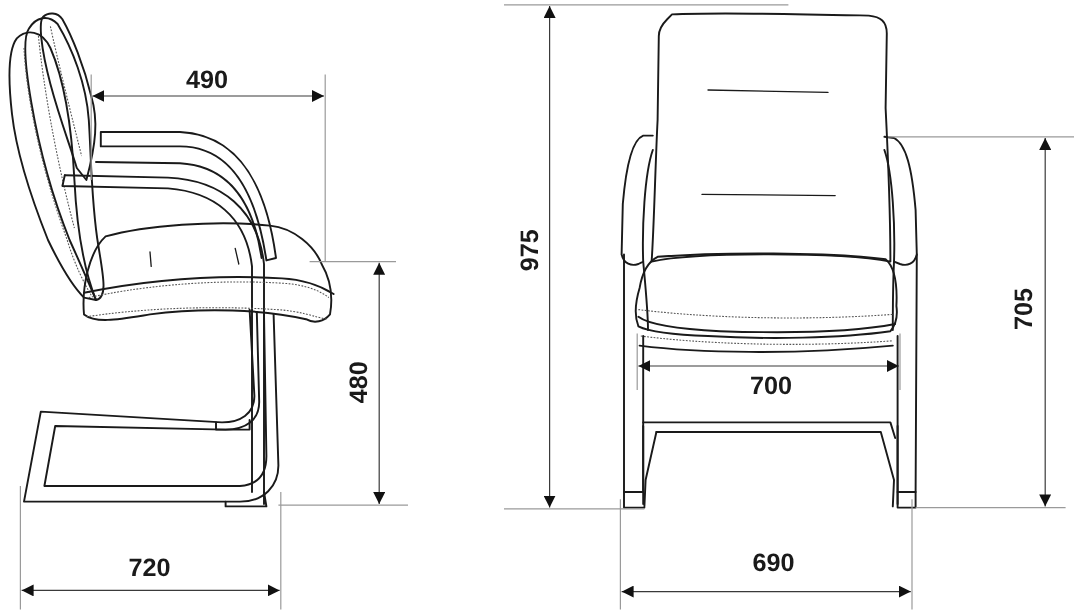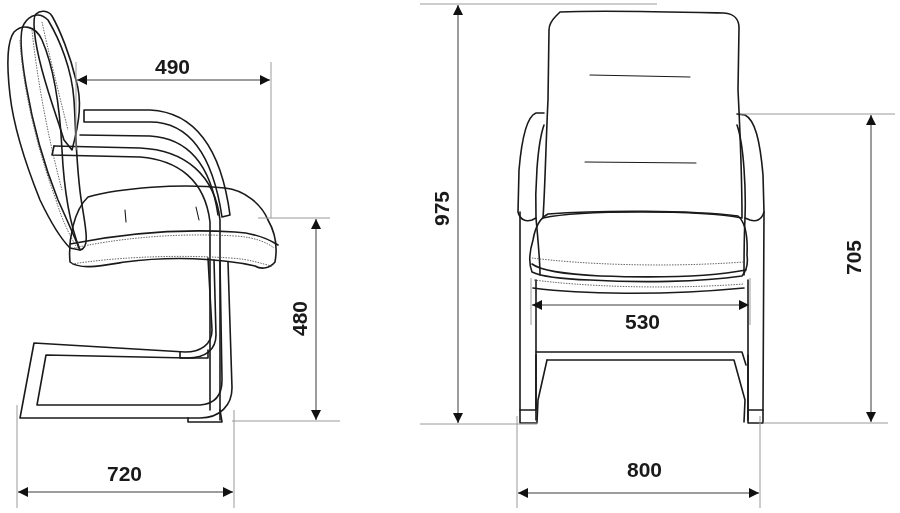--- a/index.html
+++ b/index.html
@@ -137,15 +137,15 @@
     </g>
   </g>
 </svg>
 
 <div class="lbl" style="left:155px;top:56px;">490</div>
 <div class="lbl rot" style="left:282px;top:308px;">480</div>
 <div class="lbl" style="left:107px;top:463px;">720</div>
 
 <div class="lbl rot" style="left:424px;top:198px;">975</div>
 <div class="lbl rot" style="left:836px;top:247px;">705</div>
-<div class="lbl" style="left:625px;top:311px;">530</div>
-<div class="lbl" style="left:627px;top:459px;">800</div>
+<div class="lbl" style="left:625px;top:311px;">700</div>
+<div class="lbl" style="left:627px;top:459px;">690</div>
 </div>
 
 </body></html>

